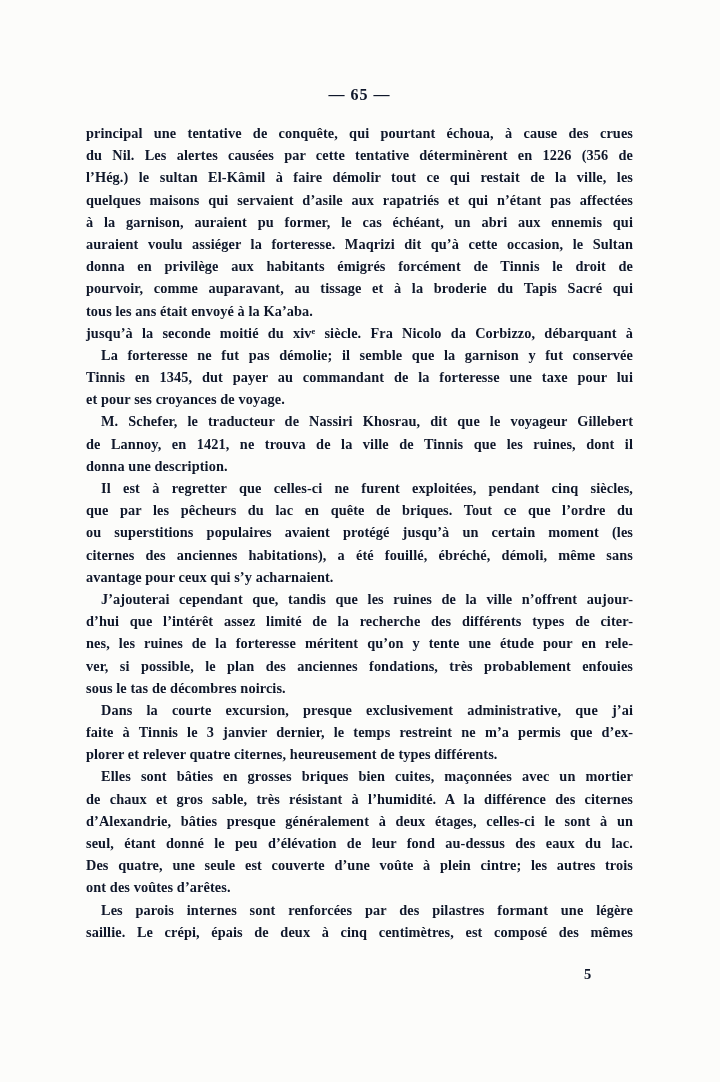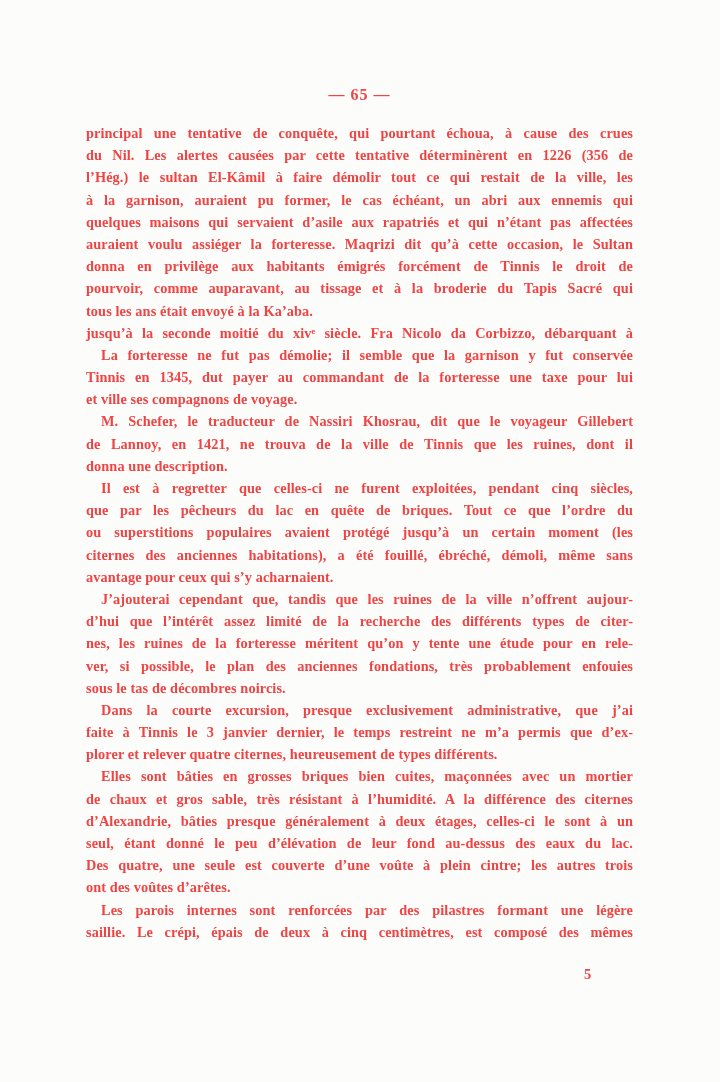--- a/index.html
+++ b/index.html
@@ -7,21 +7,21 @@
     padding: 0;
     background: #ffffff;
   }
   .page {
     position: relative;
     width: 720px;
     height: 1082px;
     background: #fcfcfa;
     font-family: "Liberation Serif", "DejaVu Serif", "DejaVu Sans", serif;
     font-weight: bold;
-    color: #ef4444;
+    color: #0f172a;
     overflow: hidden;
   }
   .page-number-header {
     position: absolute;
     top: 86px;
     left: 86px;
     width: 547px;
     text-align: center;
     font-size: 16px;
     letter-spacing: 1px;
@@ -63,32 +63,32 @@
 <body>
 
 <div class="page">
   <div class="page-number-header">— 65 —</div>
 
   <div class="text-block">
       <div class="paragraph">
         <div class="line">principal une tentative de conquête, qui pourtant échoua, à cause des crues</div>
         <div class="line">du Nil. Les alertes causées par cette tentative déterminèrent en 1226 (356 de</div>
         <div class="line">l’Hég.) le sultan El-Kâmil à faire démolir tout ce qui restait de la ville, les</div>
+        <div class="line">quelques maisons qui servaient d’asile aux rapatriés et qui n’étant pas affectées</div>
         <div class="line">à la garnison, auraient pu former, le cas échéant, un abri aux ennemis qui</div>
-        <div class="line">quelques maisons qui servaient d’asile aux rapatriés et qui n’étant pas affectées</div>
         <div class="line">auraient voulu assiéger la forteresse. Maqrizi dit qu’à cette occasion, le Sultan</div>
         <div class="line">donna en privilège aux habitants émigrés forcément de Tinnis le droit de</div>
         <div class="line">pourvoir, comme auparavant, au tissage et à la broderie du Tapis Sacré qui</div>
         <div class="line last">tous les ans était envoyé à la Ka’aba.</div>
       </div>
       <div class="paragraph">
         <div class="line">jusqu’à la seconde moitié du xivᵉ siècle. Fra Nicolo da Corbizzo, débarquant à</div>
         <div class="line indent">La forteresse ne fut pas démolie; il semble que la garnison y fut conservée</div>
         <div class="line">Tinnis en 1345, dut payer au commandant de la forteresse une taxe pour lui</div>
-        <div class="line last">et ville ses compagnons de voyage.</div>
+        <div class="line last">et pour ses croyances de voyage.</div>
       </div>
       <div class="paragraph">
         <div class="line indent">M. Schefer, le traducteur de Nassiri Khosrau, dit que le voyageur Gillebert</div>
         <div class="line">de Lannoy, en 1421, ne trouva de la ville de Tinnis que les ruines, dont il</div>
         <div class="line last">donna une description.</div>
       </div>
       <div class="paragraph">
         <div class="line indent">Il est à regretter que celles-ci ne furent exploitées, pendant cinq siècles,</div>
         <div class="line">que par les pêcheurs du lac en quête de briques. Tout ce que l’ordre du</div>
         <div class="line">ou superstitions populaires avaient protégé jusqu’à un certain moment (les</div>

